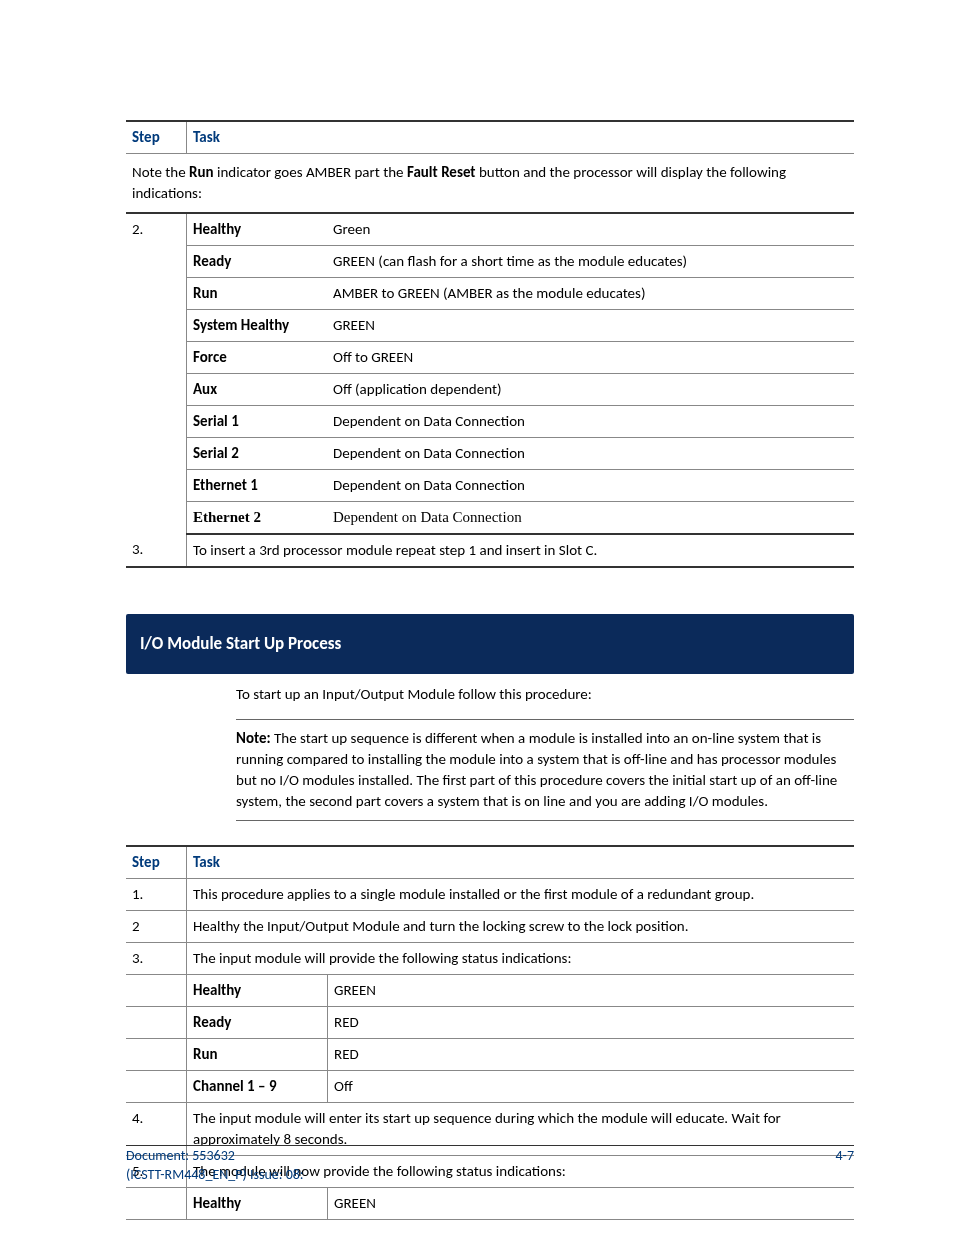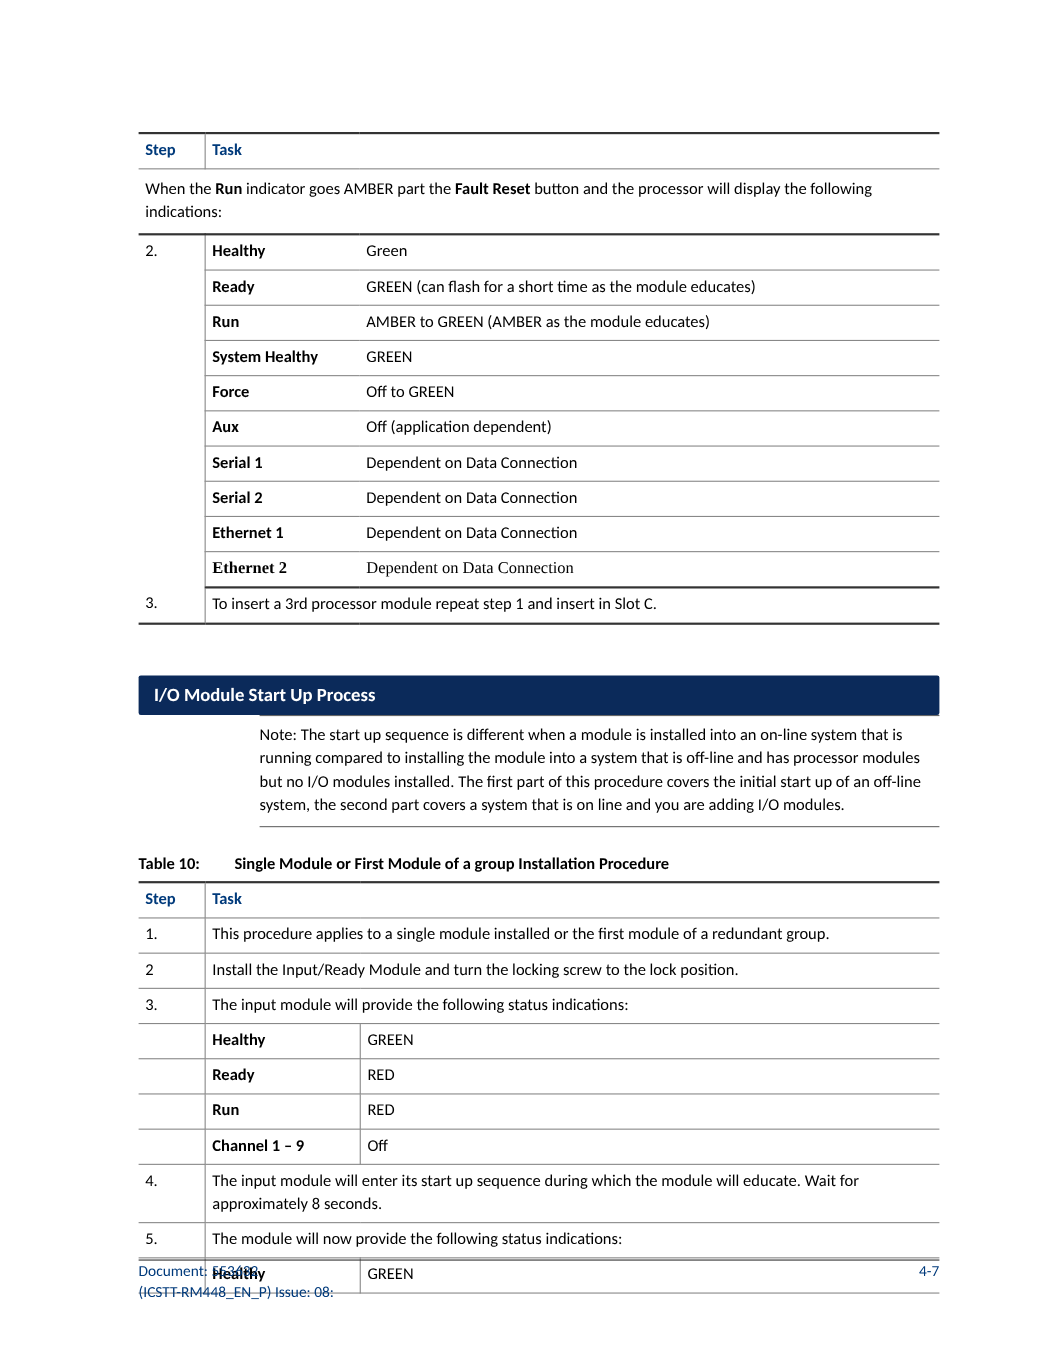--- a/index.html
+++ b/index.html
@@ -52,40 +52,40 @@
   .tbl1 .ind-row td { border-bottom: 1px solid #888; }
   .tbl1 .ind-row td.step-col { border-bottom: none; }
   .tbl1 .ind-row.last td { border-bottom: 2px solid #333; font-family: Liberation Serif, serif; }
   .tbl1 .final-row td { border-bottom: 2px solid #333; }
 
   .section-banner {
     background: #0b2a5a;
     color: #fff;
     font-weight: bold;
     font-size: 17px;
-    padding: 6px 14px;
+    padding: 18px 14px;
     margin-top: 46px;
     border-radius: 2px;
   }
 
   .indent {
     margin-left: 110px;
     margin-right: 0;
   }
   .intro-text {
     margin-top: 10px;
     margin-bottom: 14px;
   }
   .note-block {
     border-top: 1px solid #666;
     border-bottom: 1px solid #666;
     padding: 8px 0;
     margin-bottom: 24px;
   }
-  .note-block b { font-weight: normal; }
+  .note-block b { font-weight: bold; }
 
   .table-caption {
     margin-top: 10px;
     margin-bottom: 4px;
   }
   .table-caption .cap-num { font-weight: bold; }
   .table-caption .cap-text { font-weight: bold; margin-left: 28px; }
 
   .tbl2 .header-row th {
     color: #003a7b;
@@ -123,21 +123,21 @@
 <div class="page">
 
   <table class="tbl1">
     <tbody>
         <tr class="header-row">
       <th class="step-col">Step</th>
       <th colspan="2">Task</th>
     </tr>
     <tr class="intro-row">
       <td colspan="3">
-        <span>When the </span><b>Run</b><span> indicator goes AMBER part the </span><b>Fault Reset</b><span> button and the processor will display the following indications:</span>
+        <span>Note the </span><b>Run</b><span> indicator goes AMBER part the </span><b>Fault Reset</b><span> button and the processor will display the following indications:</span>
       </td>
     </tr>
 
     <tr class="ind-row">
       <td class="step-col" rowspan="10">2.</td>
       <td class="label-col">Healthy</td>
       <td class="val-col">Green</td>
     </tr>
     <tr class="ind-row">
       <td class="label-col">Ready</td>
@@ -178,43 +178,40 @@
     <tr class="final-row">
       <td class="step-col">3.</td>
       <td colspan="2">To insert a 3rd processor module repeat step 1 and insert in Slot C.</td>
     </tr>
   </tbody>
     </table>
 
   <div class="section-banner">I/O Module Start Up Process</div>
 
   <div class="indent">
+    <div class="intro-text">To start up an Input/Output Module follow this procedure:</div>
     <div class="note-block">
       <b>Note:</b><span> The start up sequence is different when a module is installed into an on-line system that is running compared to installing the module into a system that is off-line and has processor modules but no I/O modules installed. The first part of this procedure covers the initial start up of an off-line system, the second part covers a system that is on line and you are adding I/O modules.</span>
     </div>
   </div>
 
-  <div class="table-caption">
-    <span class="cap-num">Table 10:</span>
-    <span class="cap-text">Single Module or First Module of a group Installation Procedure</span>
-  </div>
 
   <table class="tbl2">
     <tbody>
         <tr class="header-row">
       <th class="step-col">Step</th>
       <th colspan="2">Task</th>
     </tr>
     <tr class="row">
       <td class="step-col">1.</td>
       <td colspan="2">This procedure applies to a single module installed or the first module of a redundant group.</td>
     </tr>
     <tr class="row">
       <td class="step-col">2</td>
-      <td colspan="2">Install the Input/Ready Module and turn the locking screw to the lock position.</td>
+      <td colspan="2">Healthy the Input/Output Module and turn the locking screw to the lock position.</td>
     </tr>
     <tr class="row">
       <td class="step-col">3.</td>
       <td colspan="2">The input module will provide the following status indications:</td>
     </tr>
     <tr class="ind">
       <td class="step-col"></td>
       <td class="label-col">Healthy</td>
       <td>GREEN</td>
     </tr>

